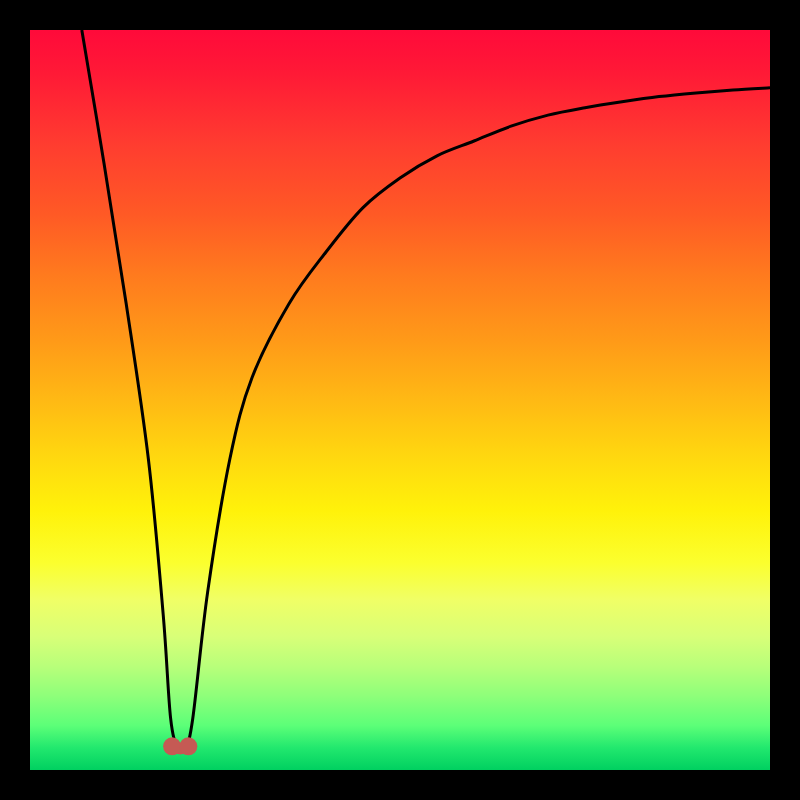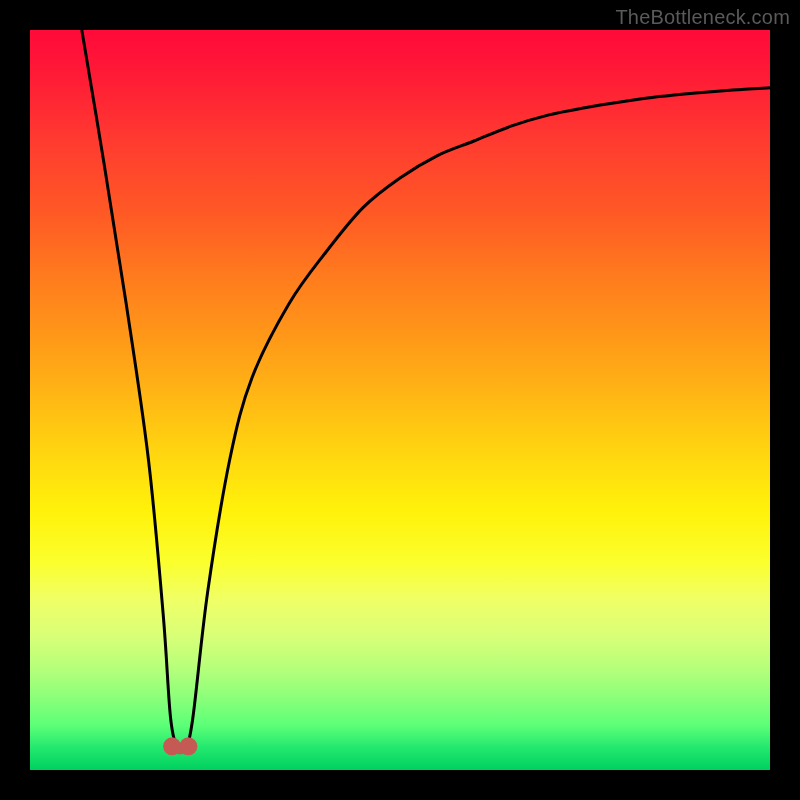--- a/index.html
+++ b/index.html
@@ -74,21 +74,20 @@
     stroke: #c55a54;
     stroke-width: 10;
     stroke-linecap: round;
     fill: none;
   }
 </style>
 </head>
 <body>
 
 <div class="frame">
-  <div class="watermark">TheBottleneck.com</div>
 
   <div class="plot-area">
     <svg class="curve-svg" viewBox="0 0 740 740">
       <path id="curve-path" class="curve-path" d="M 51.800000000000004 0 C 55.5 22.200000000000006, 66.6 87.56666666666672, 74 133.20000000000005 C 81.4 178.83333333333337, 88.8 224.4666666666667, 96.2 273.8 C 103.60000000000001 323.1333333333333, 112.23333333333335 377.4, 118.4 429.2 C 124.56666666666666 481, 129.5 541.4333333333334, 133.2 584.6 C 136.89999999999998 627.7666666666667, 138.13333333333333 666, 140.6 688.2 C 143.06666666666666 710.4000000000001, 145.53333333333333 712.8666666666667, 148 717.8 C 150.46666666666667 722.7333333333332, 152.93333333333334 722.7333333333332, 155.4 717.8 C 157.86666666666667 712.8666666666667, 159.10000000000002 714.1, 162.8 688.2 C 166.5 662.3000000000001, 171.43333333333334 605.5666666666666, 177.6 562.4 C 183.76666666666665 519.2333333333333, 192.4 464.96666666666664, 199.8 429.2 C 207.20000000000002 393.43333333333334, 212.13333333333333 373.69999999999993, 222 347.79999999999995 C 231.86666666666667 321.9, 246.66666666666666 294.76666666666665, 259 273.8 C 271.3333333333333 252.83333333333334, 283.6666666666667 238.03333333333333, 296 222 C 308.3333333333333 205.96666666666667, 320.6666666666667 189.93333333333337, 333 177.60000000000002 C 345.3333333333333 165.26666666666668, 357.66666666666663 156.63333333333333, 370 148 C 382.33333333333337 139.36666666666667, 394.66666666666674 131.96666666666673, 407.00000000000006 125.80000000000007 C 419.33333333333337 119.6333333333334, 431.6666666666667 115.93333333333334, 444 111 C 456.3333333333333 106.06666666666666, 468.6666666666667 100.51666666666671, 481 96.20000000000005 C 493.3333333333333 91.88333333333338, 505.6666666666667 88.18333333333338, 518 85.10000000000002 C 530.3333333333334 82.01666666666667, 542.6666666666666 79.91999999999994, 555 77.69999999999993 C 567.3333333333334 75.47999999999992, 579.6666666666666 73.62999999999995, 592 71.77999999999997 C 604.3333333333334 69.92999999999999, 616.6666666666666 68.08000000000003, 629 66.60000000000002 C 641.3333333333334 65.12000000000002, 653.6666666666666 64.00999999999999, 666 62.89999999999998 C 678.3333333333334 61.789999999999964, 690.6666666666666 60.803333333333285, 703 59.93999999999994 C 715.3333333333334 59.0766666666666, 733.8333333333334 58.08999999999992, 740 57.719999999999914"></path>
       <path id="marker-link" class="marker-link" d="M 142.08 716.32 Q 150.22 722.32 158.35999999999999 716.32"></path>
       <circle id="marker-0" class="marker" r="9" cx="142.08" cy="716.32"></circle>
       <circle id="marker-1" class="marker" r="9" cx="158.35999999999999" cy="716.32"></circle>
     </svg>
   </div>
 </div>

